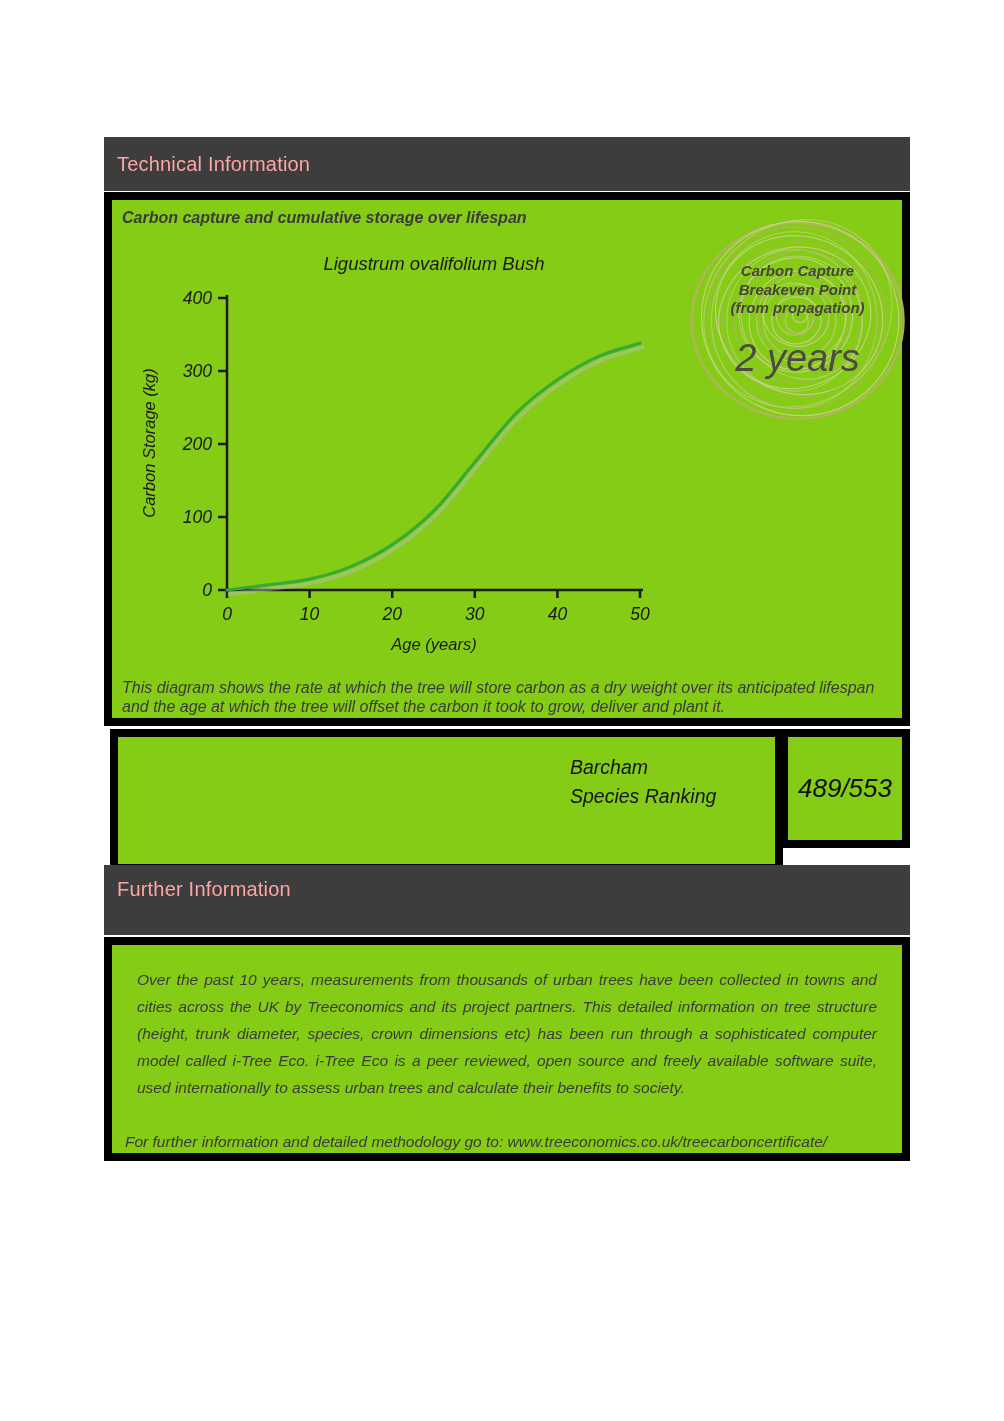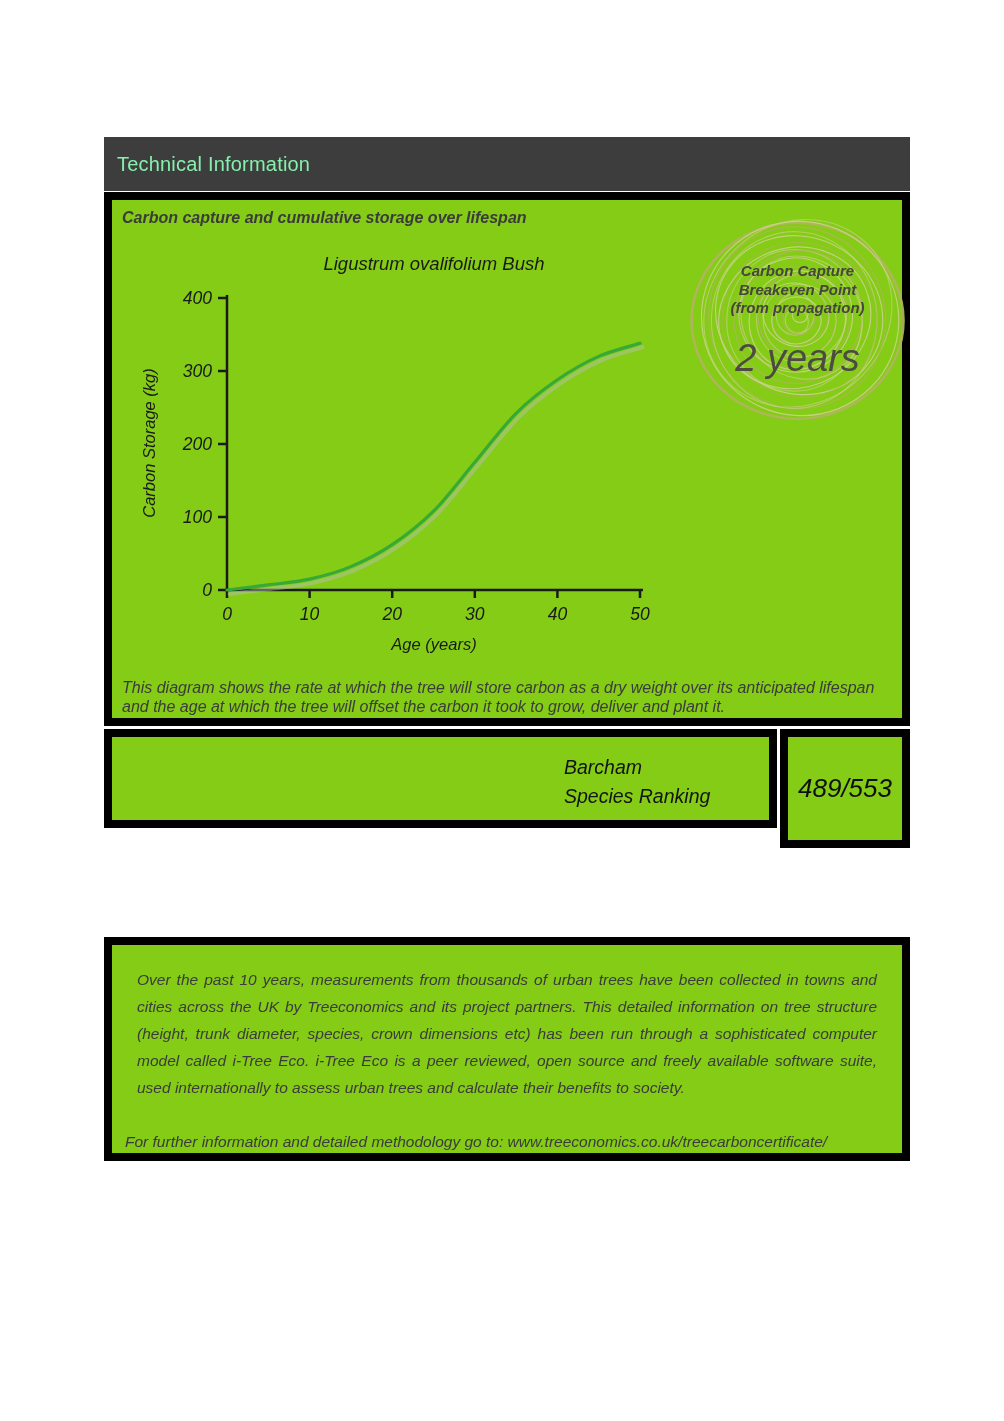--- a/index.html
+++ b/index.html
@@ -1,26 +1,26 @@
 <!DOCTYPE html>
 <html><head>
 <meta charset="utf-8">
 <style>
   html,body{margin:0;padding:0;background:#ffffff;}
   .page{position:relative;width:1004px;height:1421px;background:#ffffff;
         font-family:"Liberation Sans",sans-serif;overflow:hidden;}
 
-  .bar{position:absolute;left:104px;width:806px;background:#3d3d3d;color:#86efac;
+  .bar{position:absolute;left:104px;width:806px;background:#3d3d3d;color:#fca5a5;
        box-sizing:border-box;padding-left:13px;letter-spacing:.2px;}
   .bar-technical{top:137px;height:54px;font-size:20px;line-height:54px;}
   .bar-further{top:865px;height:70px;font-size:20px;line-height:22px;padding-top:13px;}
 
   .box{position:absolute;background:#84cc16;border:8px solid #000000;box-sizing:border-box;font-style:italic;}
   .chart-box{left:104px;top:192px;width:806px;height:534px;}
-  .rank-left{left:104px;top:729px;width:673px;height:99px;}
+  .rank-left{left:110px;top:729px;width:673px;height:143px;}
   .rank-right{left:780px;top:729px;width:130px;height:119px;
               display:flex;align-items:center;justify-content:center;}
   .further-box{left:104px;top:937px;width:806px;height:224px;padding:9px 13px 0 13px;}
 
   .chart-heading{position:absolute;left:10px;top:9px;font-weight:bold;font-size:16px;color:#3b3b3b;}
   .chart-svg{position:absolute;left:23px;top:45px;}
   .chart-desc{position:absolute;left:10px;top:478px;width:778px;
               font-size:16px;line-height:19px;color:#3b3b3b;}
 
   .badge{position:absolute;left:578px;top:10px;width:215px;height:215px;}
@@ -121,19 +121,22 @@
   <div class="box rank-left">
     <div class="rank-label">
       <div>Barcham</div>
       <div>Species Ranking</div>
     </div>
   </div>
   <div class="box rank-right">
     <div class="rank-value">489/553</div>
   </div>
 
+  <div class="bar bar-further">
+    <span>Further Information</span>
+  </div>
 
   <div class="box further-box">
     <p class="para">Over the past 10 years, measurements from thousands of urban trees have been collected in towns and cities across the UK by Treeconomics and its project partners. This detailed information on tree structure (height, trunk diameter, species, crown dimensions etc) has been run through a sophisticated computer model called i-Tree Eco. i-Tree Eco is a peer reviewed, open source and freely available software suite, used internationally to assess urban trees and calculate their benefits to society.</p>
     <p class="link-line">For further information and detailed methodology go to: www.treeconomics.co.uk/treecarboncertificate/</p>
   </div>
 
 </div>
 
 </body></html>

